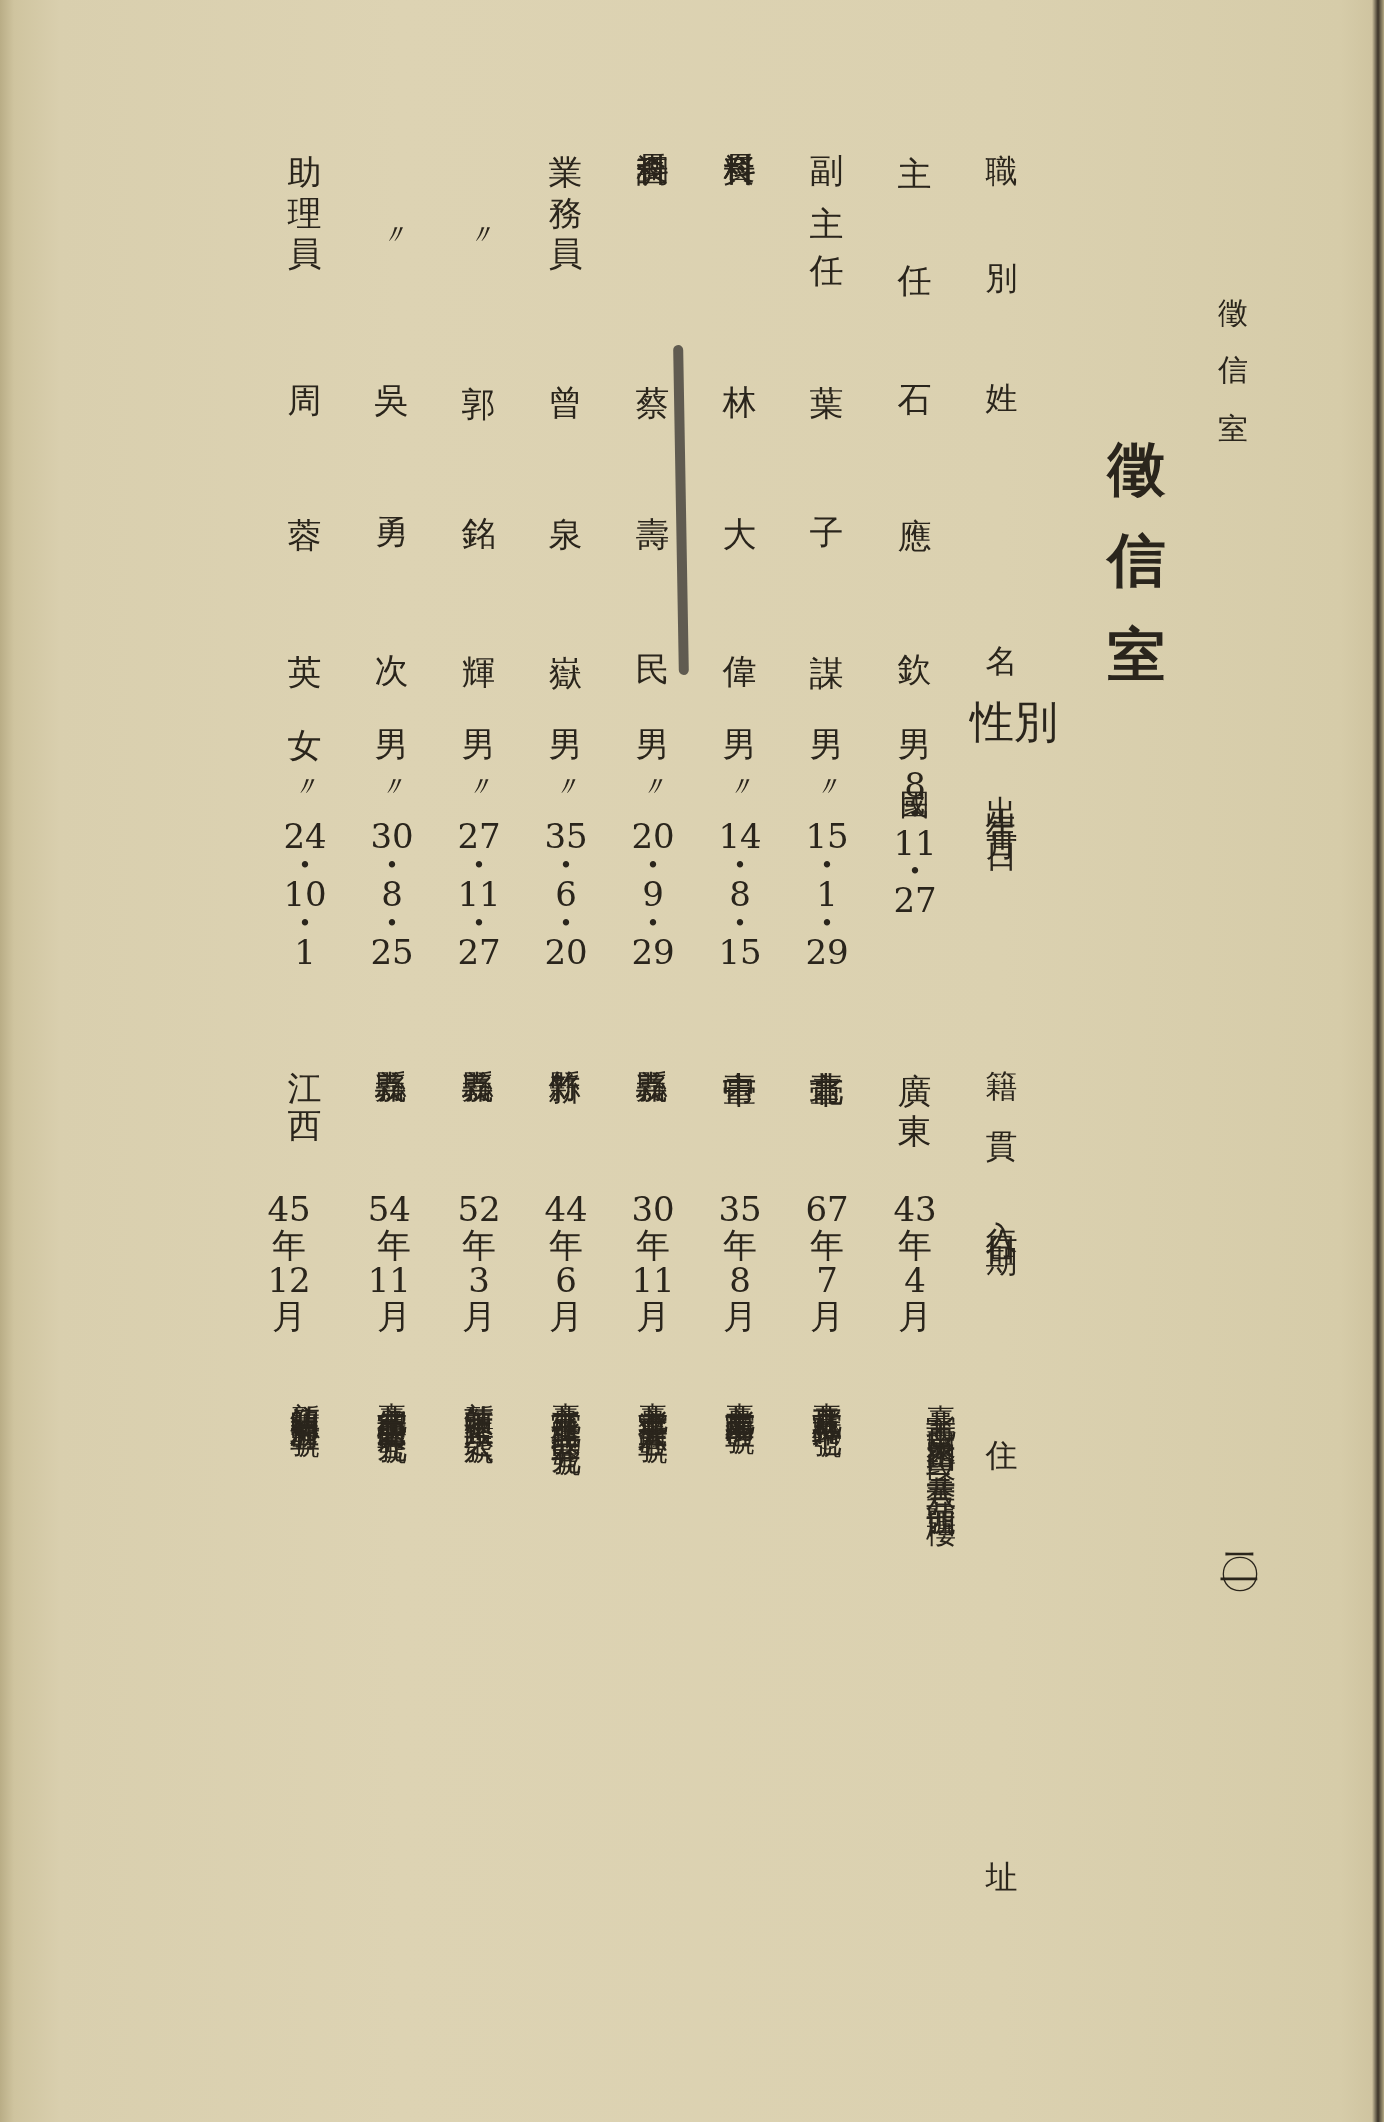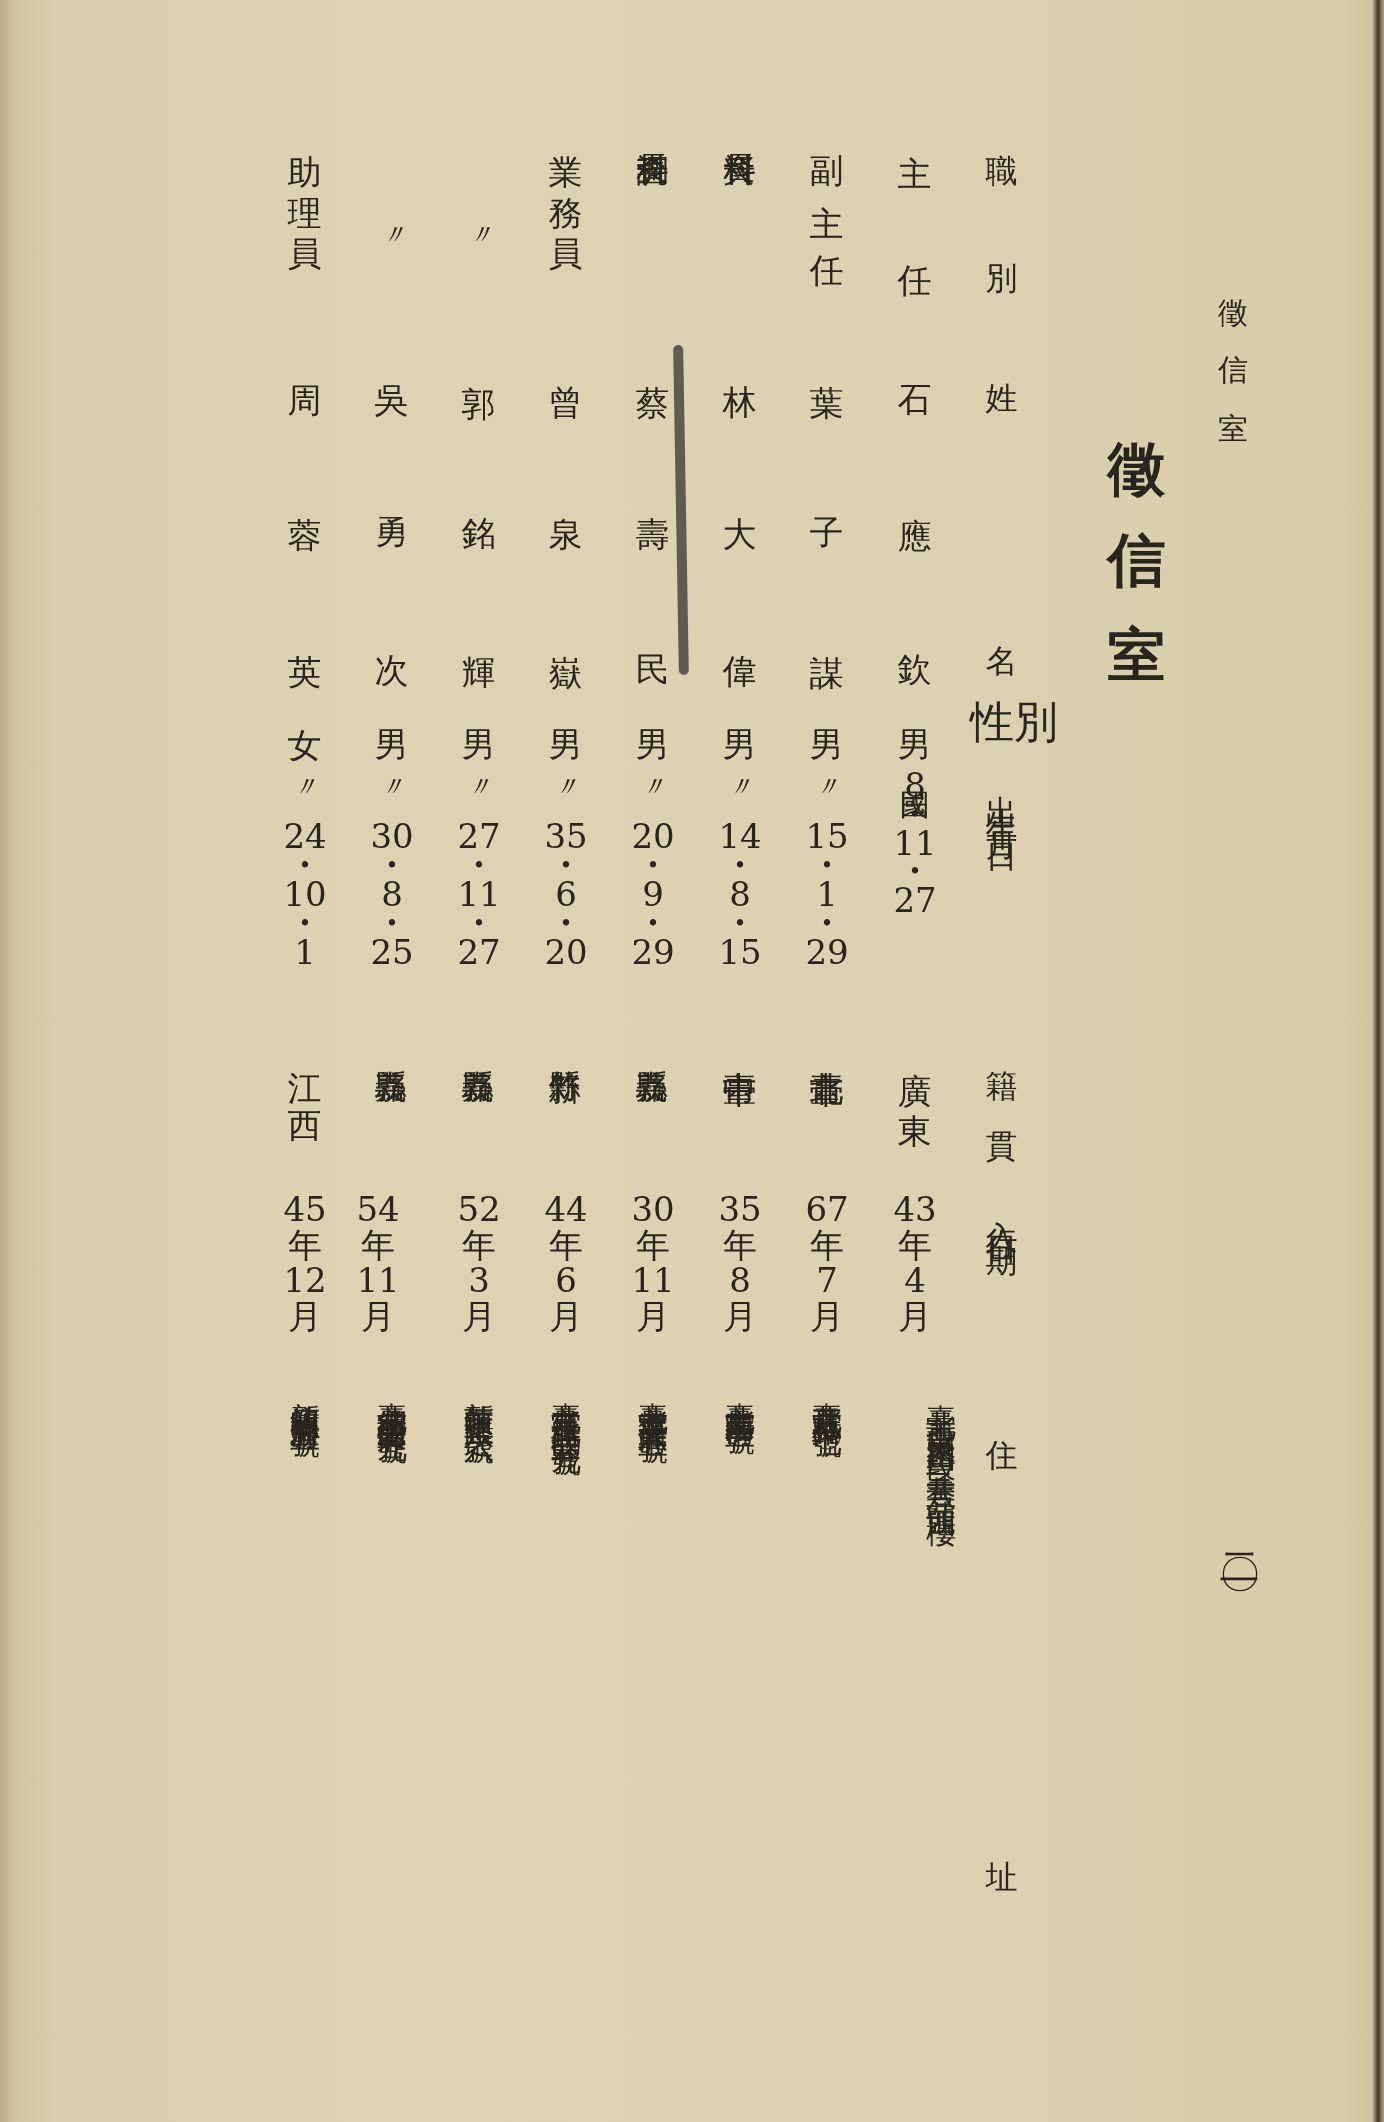--- a/index.html
+++ b/index.html
@@ -195,21 +195,21 @@
     <div class="v cell" style="left:375px; top:702px;">男</div>
     <div class="stack" style="left:373px; top:772px; width:38px;">
       <span class="ditto" style="margin-bottom:18px;">〃</span>
       <span>30</span>
       <span class="dot">•</span>
       <span>8</span>
       <span class="dot">•</span>
       <span>25</span>
     </div>
     <div class="v cell" style="left:375px; top:1045px; font-size:32px;">嘉義縣</div>
-    <div class="stack" style="left:359px; top:1192px; width:38px;">
+    <div class="stack" style="left:373px; top:1192px; width:38px;align-items:flex-end;">
       <span>54</span>
       <span>年</span>
       <span>11</span>
       <span>月</span>
     </div>
     <div class="v small" style="left:377px; top:1378px; letter-spacing:3px;">臺北市紹興南街三二巷九號</div>
   </div>
 
   <div>
     <div class="v cell" style="left:288px; top:128px; letter-spacing:42px;">助理員</div>
@@ -219,21 +219,21 @@
     <div class="v cell" style="left:288px; top:702px;">女</div>
     <div class="stack" style="left:286px; top:772px; width:38px;">
       <span class="ditto" style="margin-bottom:18px;">〃</span>
       <span>24</span>
       <span class="dot">•</span>
       <span>10</span>
       <span class="dot">•</span>
       <span>1</span>
     </div>
     <div class="v cell" style="left:288px; top:1045px; letter-spacing:40px;">江西</div>
-    <div class="stack" style="left:286px; top:1192px; width:38px;">
+    <div class="stack" style="left:270px; top:1192px; width:38px;">
       <span>45</span>
       <span>年</span>
       <span>12</span>
       <span>月</span>
     </div>
     <div class="v small" style="left:290px; top:1378px; letter-spacing:3px;">新店鎮明德新村三五號</div>
   </div>
 
 </div>
 

